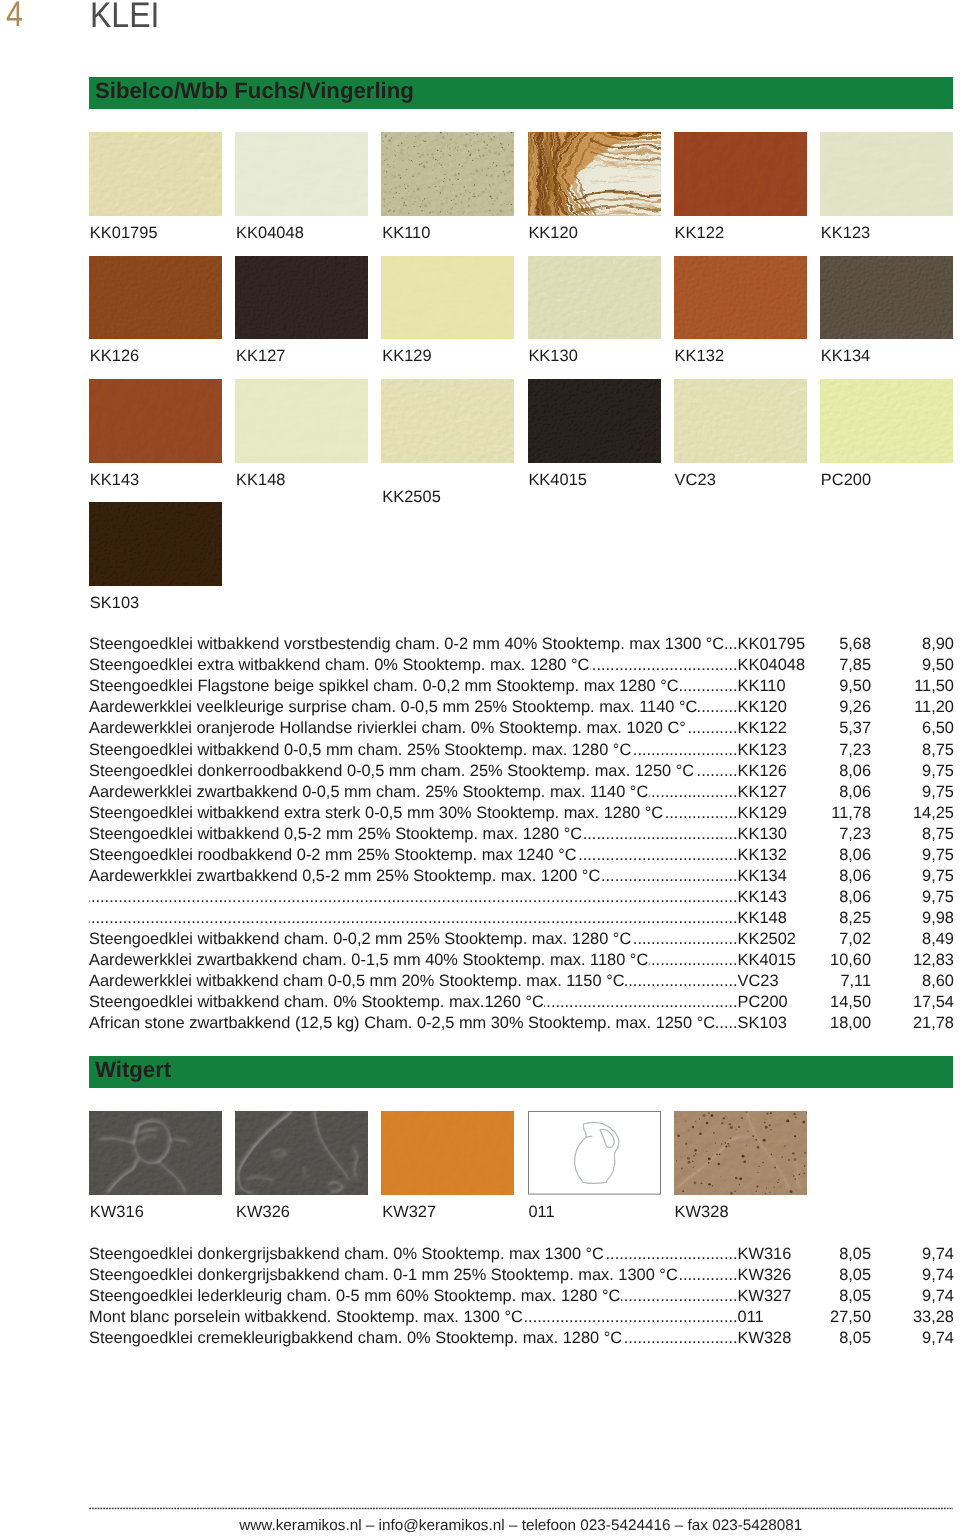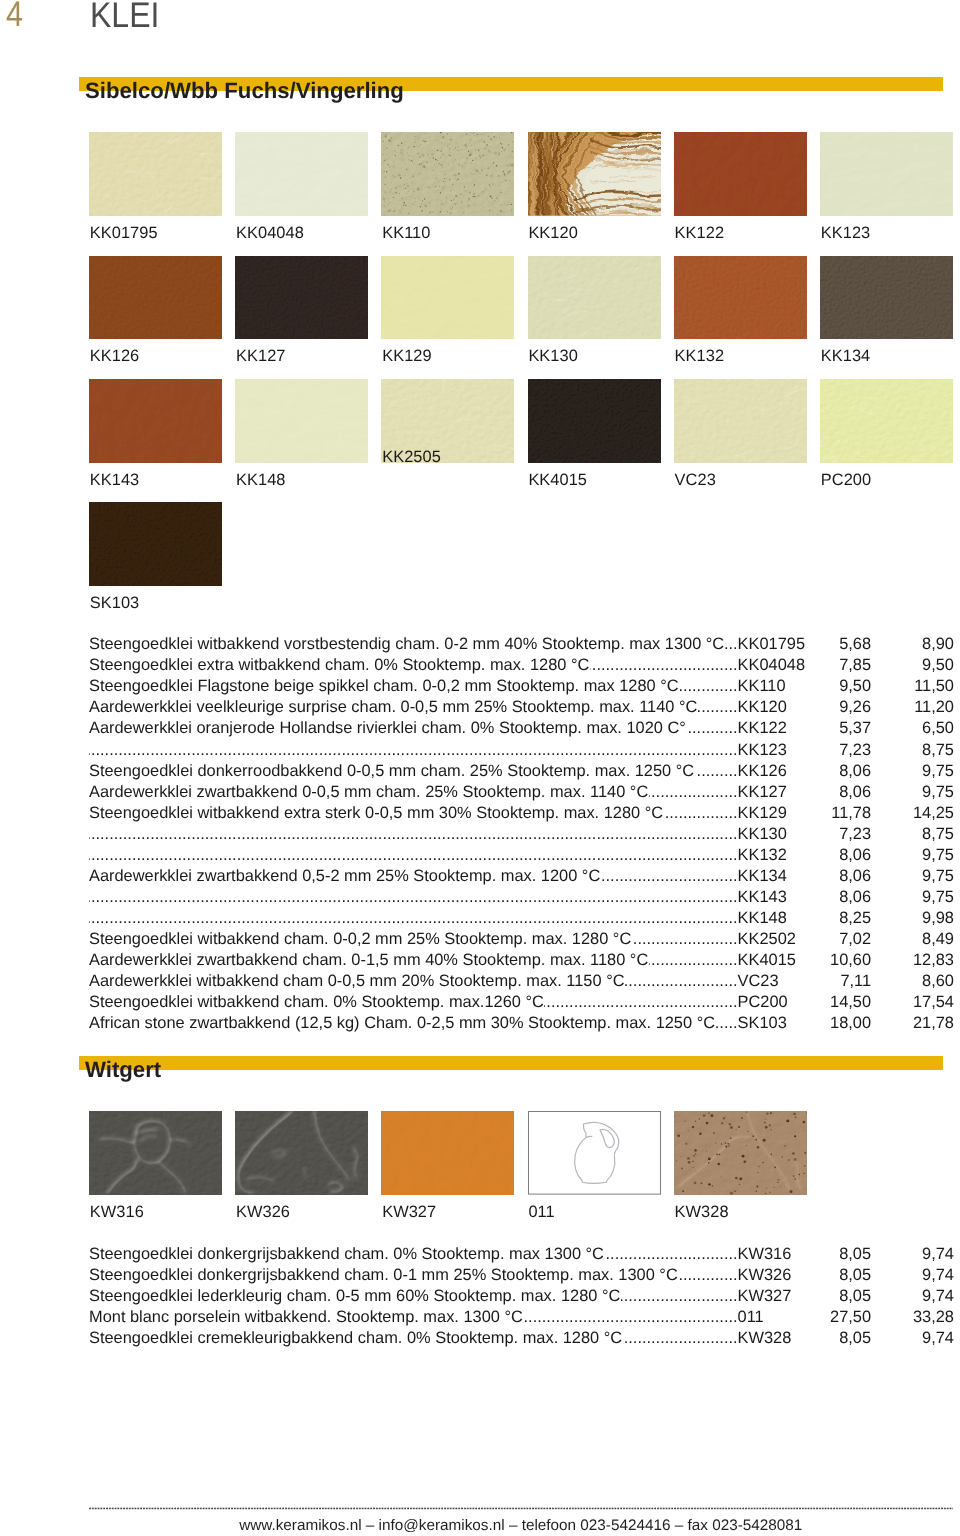--- a/index.html
+++ b/index.html
@@ -7,21 +7,21 @@
   body{width:960px;height:1536px;background:#ffffff;
        font-family:"Liberation Sans",sans-serif;overflow:hidden;
        text-rendering:geometricPrecision;
        -webkit-font-smoothing:antialiased;}
   .page{position:absolute;left:0;top:0;width:960px;height:1536px;}
   .swgrid,.proditems{position:absolute;left:0;top:0;width:0;height:0;}
   #pagenum{position:absolute;left:5.8px;top:-5.7px;font-size:35.5px;color:#a98d56;
            transform:scaleX(0.86);transform-origin:0 0;font-weight:350;}
   #klei{position:absolute;left:89.7px;top:-5.5px;font-size:35.6px;color:#4d4d4d;
         transform:scaleX(0.90);transform-origin:0 0;}
-  .bar{position:absolute;left:79px;width:863.5px;height:14px;background:#eab308;}
+  .bar{position:absolute;left:89px;width:863.5px;height:32px;background:#15803d;}
   .bar > span{position:absolute;left:6.2px;top:0.5px;font-weight:bold;font-size:22.3px;
               color:#231f20;line-height:25px;transform:scaleX(0.995);transform-origin:0 0;}
   .sw{position:absolute;width:133.0px;height:83.6px;overflow:hidden;}
   .sw svg{display:block;width:133.0px;height:83.6px;}
   .swlabel{position:absolute;font-size:16.4px;color:#1a1a1a;line-height:16.4px;letter-spacing:0.05px;}
   .tline{position:absolute;left:89px;width:863.5px;height:17px;
          font-size:16.4px;color:#1a1a1a;line-height:17px;white-space:nowrap;}
   .tline .dwrap{position:absolute;left:0;top:0;width:648.6px;height:17px;overflow:hidden;}
   .tline .d{position:relative;z-index:2;background:#fff;padding-right:0.5px;}
   .tline .dots{position:absolute;right:0;top:0;z-index:1;}
@@ -873,21 +873,21 @@
             <path d="M49.0 85.4 q0.1 -3.9 0.2 -7.0" fill="none" stroke="#fff" stroke-width="0.90" stroke-linecap="round"></path>
             <path d="M87.3 27.5 q10.6 4.3 21.1 7.8" fill="none" stroke="#fff" stroke-width="0.97" stroke-linecap="round"></path>
             <path d="M63.3 68.5 q-8.4 -3.1 -16.8 -4.3" fill="none" stroke="#fff" stroke-width="1.77" stroke-linecap="round"></path>
             <path d="M20.4 22.1 q7.5 -0.2 14.9 -4.0" fill="none" stroke="#fff" stroke-width="0.89" stroke-linecap="round"></path>
             <path d="M61.6 7.3 q1.0 -6.0 2.0 -5.9" fill="none" stroke="#fff" stroke-width="1.90" stroke-linecap="round"></path>
             <path d="M93.7 44.1 q-9.8 -4.2 -19.5 -0.3" fill="none" stroke="#fff" stroke-width="1.78" stroke-linecap="round"></path>
             <path d="M63.4 8.3 q-1.3 6.5 -2.5 6.2" fill="none" stroke="#fff" stroke-width="1.41" stroke-linecap="round"></path>
           </g>
         </svg>
       </div>
-  <div class="swlabel" style="left:382.20px;top:449px">KK2505</div>
+  <div class="swlabel" style="left:382.20px;top:489px">KK2505</div>
   <div class="sw" style="left:527.60px;top:379.0px">
         <svg width="131" height="85" viewBox="0 0 131 85" preserveAspectRatio="none" xmlns="http://www.w3.org/2000/svg">
           <defs>
             <filter id="tx16" x="0" y="0" width="100%" height="100%">
               <feTurbulence type="fractalNoise" baseFrequency="0.36" numOctaves="5" seed="179" result="t"></feTurbulence>
               <feDiffuseLighting surfaceScale="0.72" diffuseConstant="1.1" lighting-color="#2b211e" in="t">
                 <feDistantLight azimuth="228" elevation="58"></feDistantLight>
               </feDiffuseLighting>
             </filter>
           </defs>
@@ -1025,21 +1025,21 @@
         <span class="p1">9,26</span>
         <span class="p2">11,20</span>
       </div>
   <div class="tline" style="top:720.48px">
         <span class="dwrap"><span class="dots">.....................................................................................................................................................................</span><span class="d">Aardewerkklei oranjerode Hollandse rivierklei cham. 0% Stooktemp. max. 1020 C°</span></span>
         <span class="c">KK122</span>
         <span class="p1">5,37</span>
         <span class="p2">6,50</span>
       </div>
   <div class="tline" style="top:741.55px">
-        <span class="dwrap"><span class="dots">.....................................................................................................................................................................</span></span>
+        <span class="dwrap"><span class="dots">.....................................................................................................................................................................</span><span class="d">Steengoedklei witbakkend 0-0,5 mm cham. 25%  Stooktemp. max. 1280 °C</span></span>
         <span class="c">KK123</span>
         <span class="p1">7,23</span>
         <span class="p2">8,75</span>
       </div>
   <div class="tline" style="top:762.62px">
         <span class="dwrap"><span class="dots">.....................................................................................................................................................................</span><span class="d">Steengoedklei donkerroodbakkend 0-0,5 mm cham. 25% Stooktemp. max. 1250 °C</span></span>
         <span class="c">KK126</span>
         <span class="p1">8,06</span>
         <span class="p2">9,75</span>
       </div>
@@ -1049,27 +1049,27 @@
         <span class="p1">8,06</span>
         <span class="p2">9,75</span>
       </div>
   <div class="tline" style="top:804.76px">
         <span class="dwrap"><span class="dots">.....................................................................................................................................................................</span><span class="d">Steengoedklei witbakkend extra sterk 0-0,5 mm 30% Stooktemp. max. 1280 °C</span></span>
         <span class="c">KK129</span>
         <span class="p1">11,78</span>
         <span class="p2">14,25</span>
       </div>
   <div class="tline" style="top:825.83px">
-        <span class="dwrap"><span class="dots">.....................................................................................................................................................................</span></span>
+        <span class="dwrap"><span class="dots">.....................................................................................................................................................................</span><span class="d">Steengoedklei witbakkend 0,5-2 mm 25% Stooktemp. max. 1280 °C</span></span>
         <span class="c">KK130</span>
         <span class="p1">7,23</span>
         <span class="p2">8,75</span>
       </div>
   <div class="tline" style="top:846.90px">
-        <span class="dwrap"><span class="dots">.....................................................................................................................................................................</span></span>
+        <span class="dwrap"><span class="dots">.....................................................................................................................................................................</span><span class="d">Steengoedklei roodbakkend 0-2 mm 25% Stooktemp. max 1240 °C</span></span>
         <span class="c">KK132</span>
         <span class="p1">8,06</span>
         <span class="p2">9,75</span>
       </div>
   <div class="tline" style="top:867.97px">
         <span class="dwrap"><span class="dots">.....................................................................................................................................................................</span><span class="d">Aardewerkklei zwartbakkend 0,5-2 mm 25% Stooktemp. max. 1200 °C</span></span>
         <span class="c">KK134</span>
         <span class="p1">8,06</span>
         <span class="p2">9,75</span>
       </div>

